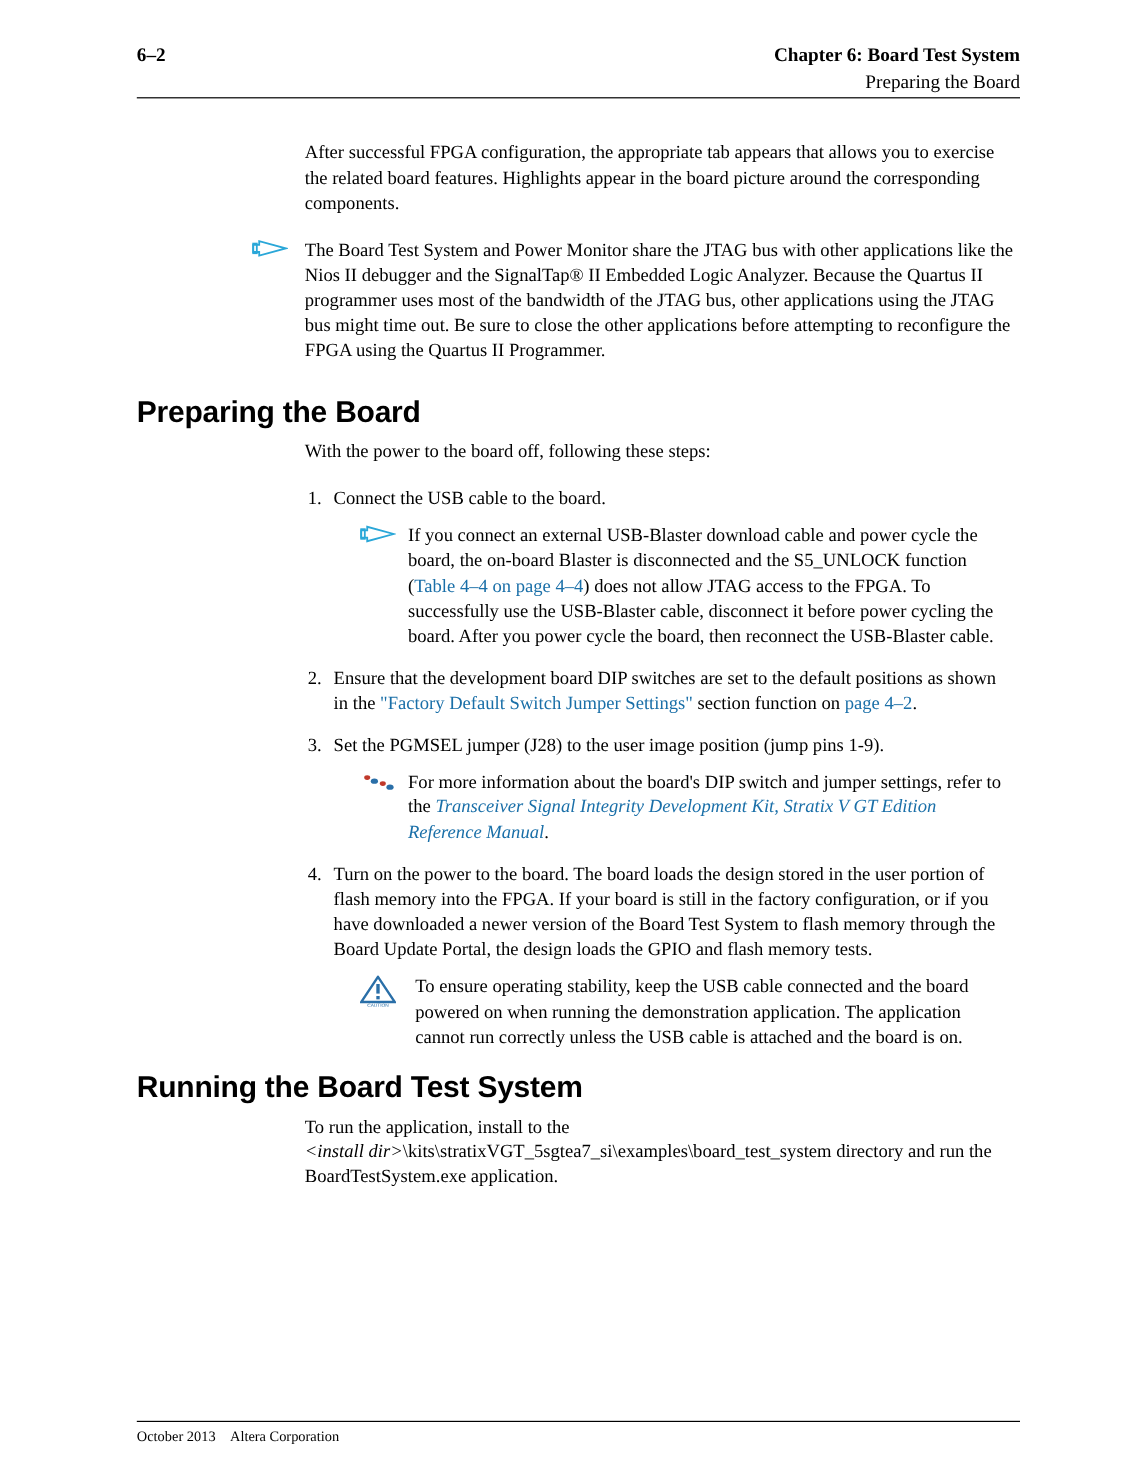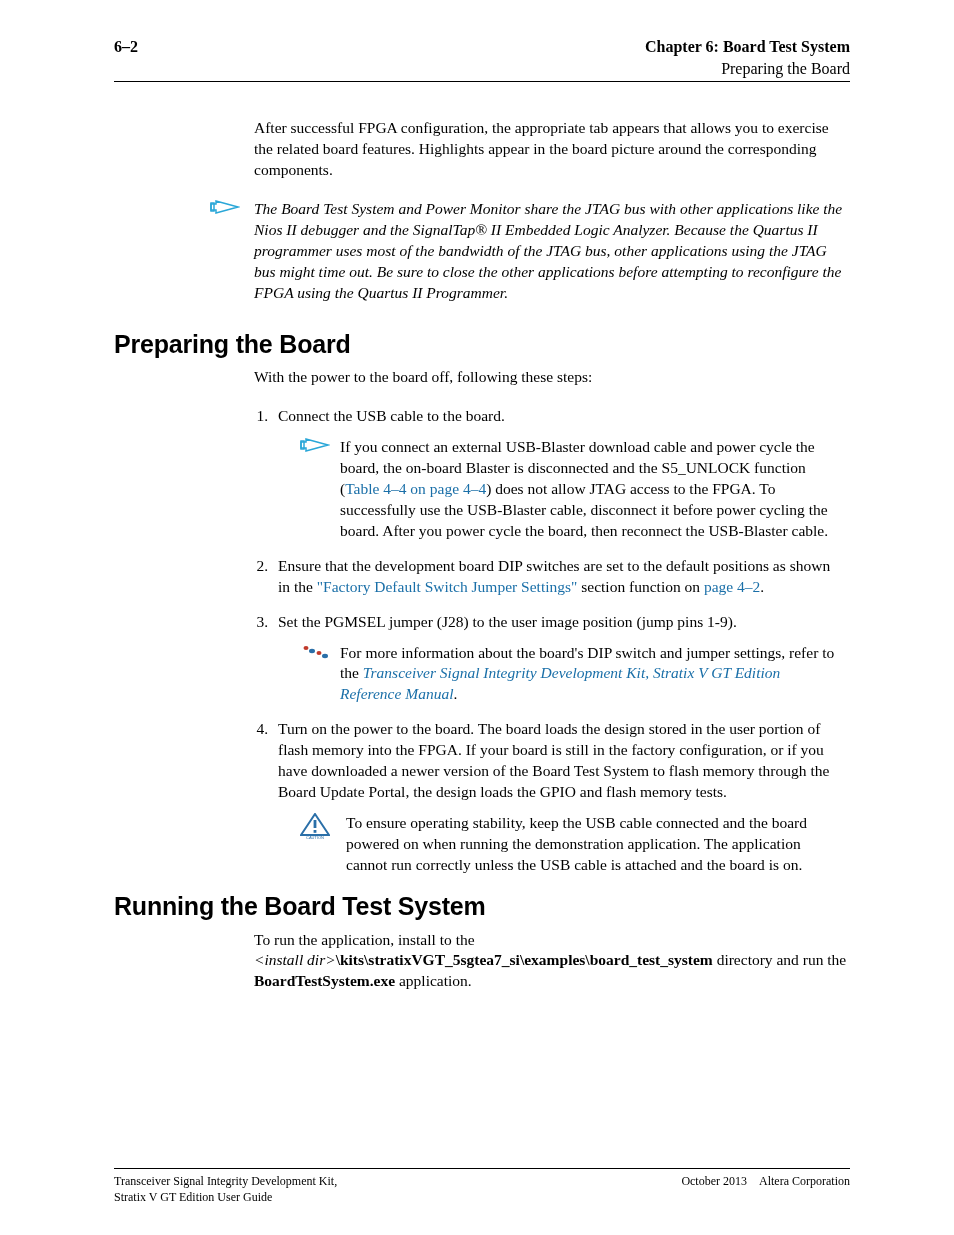--- a/index.html
+++ b/index.html
@@ -18,21 +18,21 @@
     font-size: 15.5px;
     line-height: 1.35;
   }
   .hdr { display: flex; justify-content: space-between; font-size: 16px; }
   .hdr .pn { font-weight: bold; }
   .hdr .right { text-align: right; }
   .hdr .right .ch { font-weight: bold; text-align: right; }
   .rule { border-top: 1px solid #000; margin-top: 2px; margin-bottom: 36px; }
   .body-col { margin-left: 140px; }
   .para { margin-bottom: 18px; }
-  .note-row { display: flex; margin-bottom: 24px; font-style: italic; }
+  .note-row { display: flex; margin-bottom: 24px; }
   .note-gutter { width: 140px; flex: 0 0 140px; display:flex; justify-content:flex-end; padding-right:14px; box-sizing:border-box; }
   .note-text { flex: 1; }
   .hand-icon svg { width: 30px; height: 18px; }
   h2.section {
     font-family: "Arial Black", Arial, "Helvetica Neue", Helvetica, sans-serif;
     font-weight: 900;
     font-size: 25px;
     margin: 14px 0 6px 0;
     letter-spacing: -0.2px;
     font-stretch: condensed;
@@ -49,21 +49,21 @@
   .footer {
     position: absolute;
     left: 114px; right: 104px;
     bottom: 30px;
     font-size: 12px;
     display:flex; justify-content: space-between;
     border-top: 1px solid #000;
     padding-top: 4px;
   }
   .footer .fl { max-width: 300px; }
-  .bold { font-weight: bold; margin-top: 24px; }
+  .bold { font-weight: normal; margin-top: 24px; }
   .ital { font-style: italic; }
 </style>
 </head>
 <body>
 
 <div class="page">
 
   <div class="hdr">
     <div class="pn">6–2</div>
     <div class="right">
@@ -150,20 +150,16 @@
   </div>
 
   <h2 class="section">Running the Board Test System</h2>
 
   <div class="body-col para">
     <span>To run the application, install to the </span><br>
     <span class="ital">&lt;install dir&gt;</span><span class="bold">\kits\stratixVGT_5sgtea7_si\examples\board_test_system</span><span> directory and run the </span><span class="bold">BoardTestSystem.exe</span><span> application.</span>
   </div>
 
   <div class="footer">
-    <div class="fl">
-      <span>Transceiver Signal Integrity Development Kit,</span><br>
-      <span>Stratix V GT Edition User Guide</span>
-    </div>
     <div>October 2013 Altera Corporation</div>
   </div>
 
 </div>
 
 </body></html>

